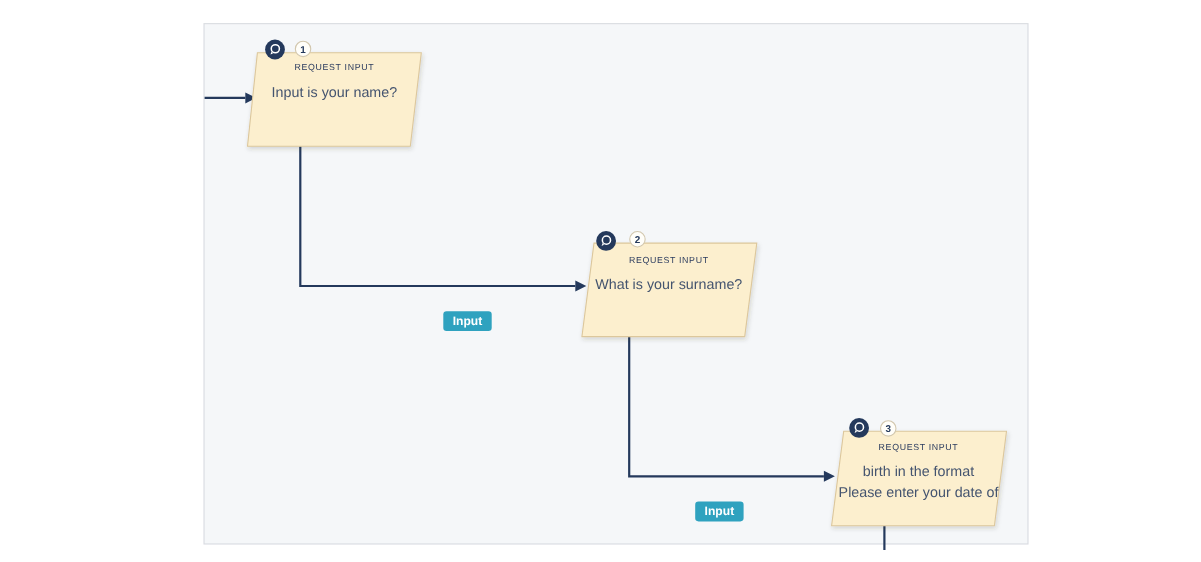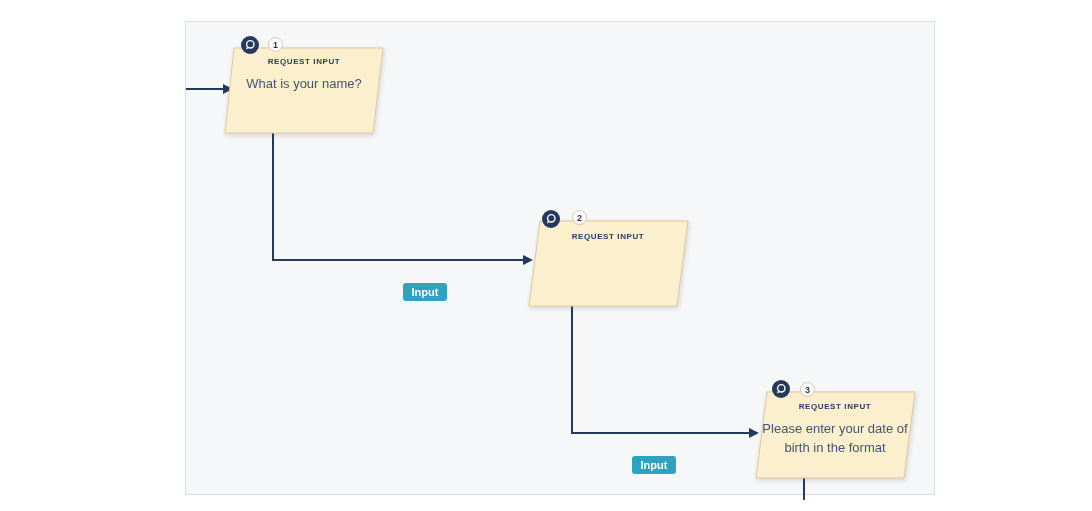--- a/index.html
+++ b/index.html
@@ -16,21 +16,21 @@
     width: 748px; height: 472px;
     background: #f5f7f9;
     border: 1px solid #d9dce1;
   }
   .wires { position: absolute; left: 0; top: 0; overflow: visible; }
 
   .node-content {
     position: absolute; width: 152px; text-align: center; cursor: pointer;
   }
   .node-type {
-    font-size: 8px; font-weight: bold; letter-spacing: 0.6px;
+    font-size: 8px; font-weight: normal; letter-spacing: 0.6px;
     line-height: 11px; color: #2a3b5e; text-transform: uppercase;
   }
   .node-msg {
     margin-top: 7px; font-size: 13px; line-height: 19px; color: #44546f;
   }
 
   .chat-icon {
     position: absolute; width: 18px; height: 18px; border-radius: 50%;
     background: #24395c; display: flex; align-items: center; justify-content: center;
   }
@@ -72,46 +72,47 @@
 
       <polyline points="618,456 618,478" fill="none" stroke="#24395c" stroke-width="2"></polyline>
 
       <polygon points="48,26 197,26 187,111 39,111" fill="#fcefce" stroke="#dcc79c" stroke-width="1" filter="url(#nodeShadow)"></polygon>
       <polygon points="354,199 502,199 491,284 343,284" fill="#fcefce" stroke="#dcc79c" stroke-width="1" filter="url(#nodeShadow)"></polygon>
       <polygon points="581,370 729,370 718,456 570,456" fill="#fcefce" stroke="#dcc79c" stroke-width="1" filter="url(#nodeShadow)"></polygon>
     </svg>
 
     <div class="node-content" style="left:42px; top:34px;">
       <div class="node-type">REQUEST INPUT</div>
-      <div class="node-msg">What is your name?</div>
+      <div class="node-msg">Input is your name?</div>
     </div>
     <div class="chat-icon" style="left:55px; top:14px;">
       <svg width="12" height="12" viewBox="0 0 12 12">
         <circle cx="6.3" cy="5.3" r="3.7" fill="none" stroke="#ffffff" stroke-width="1.4"></circle>
         <path d="M1.9,10.6 L4.1,9.6 L2.8,7.9 Z" fill="#ffffff"></path>
       </svg>
     </div>
     <div class="num-badge" style="left:82px; top:15px;">1</div>
 
     <div class="node-content" style="left:346px; top:209px;">
       <div class="node-type">REQUEST INPUT</div>
+      <div class="node-msg">What is your surname?</div>
     </div>
     <div class="chat-icon" style="left:356px; top:188px;">
       <svg width="12" height="12" viewBox="0 0 12 12">
         <circle cx="6.3" cy="5.3" r="3.7" fill="none" stroke="#ffffff" stroke-width="1.4"></circle>
         <path d="M1.9,10.6 L4.1,9.6 L2.8,7.9 Z" fill="#ffffff"></path>
       </svg>
     </div>
     <div class="num-badge" style="left:386px; top:188px;">2</div>
 
     <div class="node-content" style="left:573px; top:379px;">
       <div class="node-type">REQUEST INPUT</div>
       <div class="node-msg">
+        <div>birth in the format</div>
         <div>Please enter your date of</div>
-        <div>birth in the format</div>
       </div>
     </div>
     <div class="chat-icon" style="left:586px; top:358px;">
       <svg width="12" height="12" viewBox="0 0 12 12">
         <circle cx="6.3" cy="5.3" r="3.7" fill="none" stroke="#ffffff" stroke-width="1.4"></circle>
         <path d="M1.9,10.6 L4.1,9.6 L2.8,7.9 Z" fill="#ffffff"></path>
       </svg>
     </div>
     <div class="num-badge" style="left:614px; top:360px;">3</div>
 

